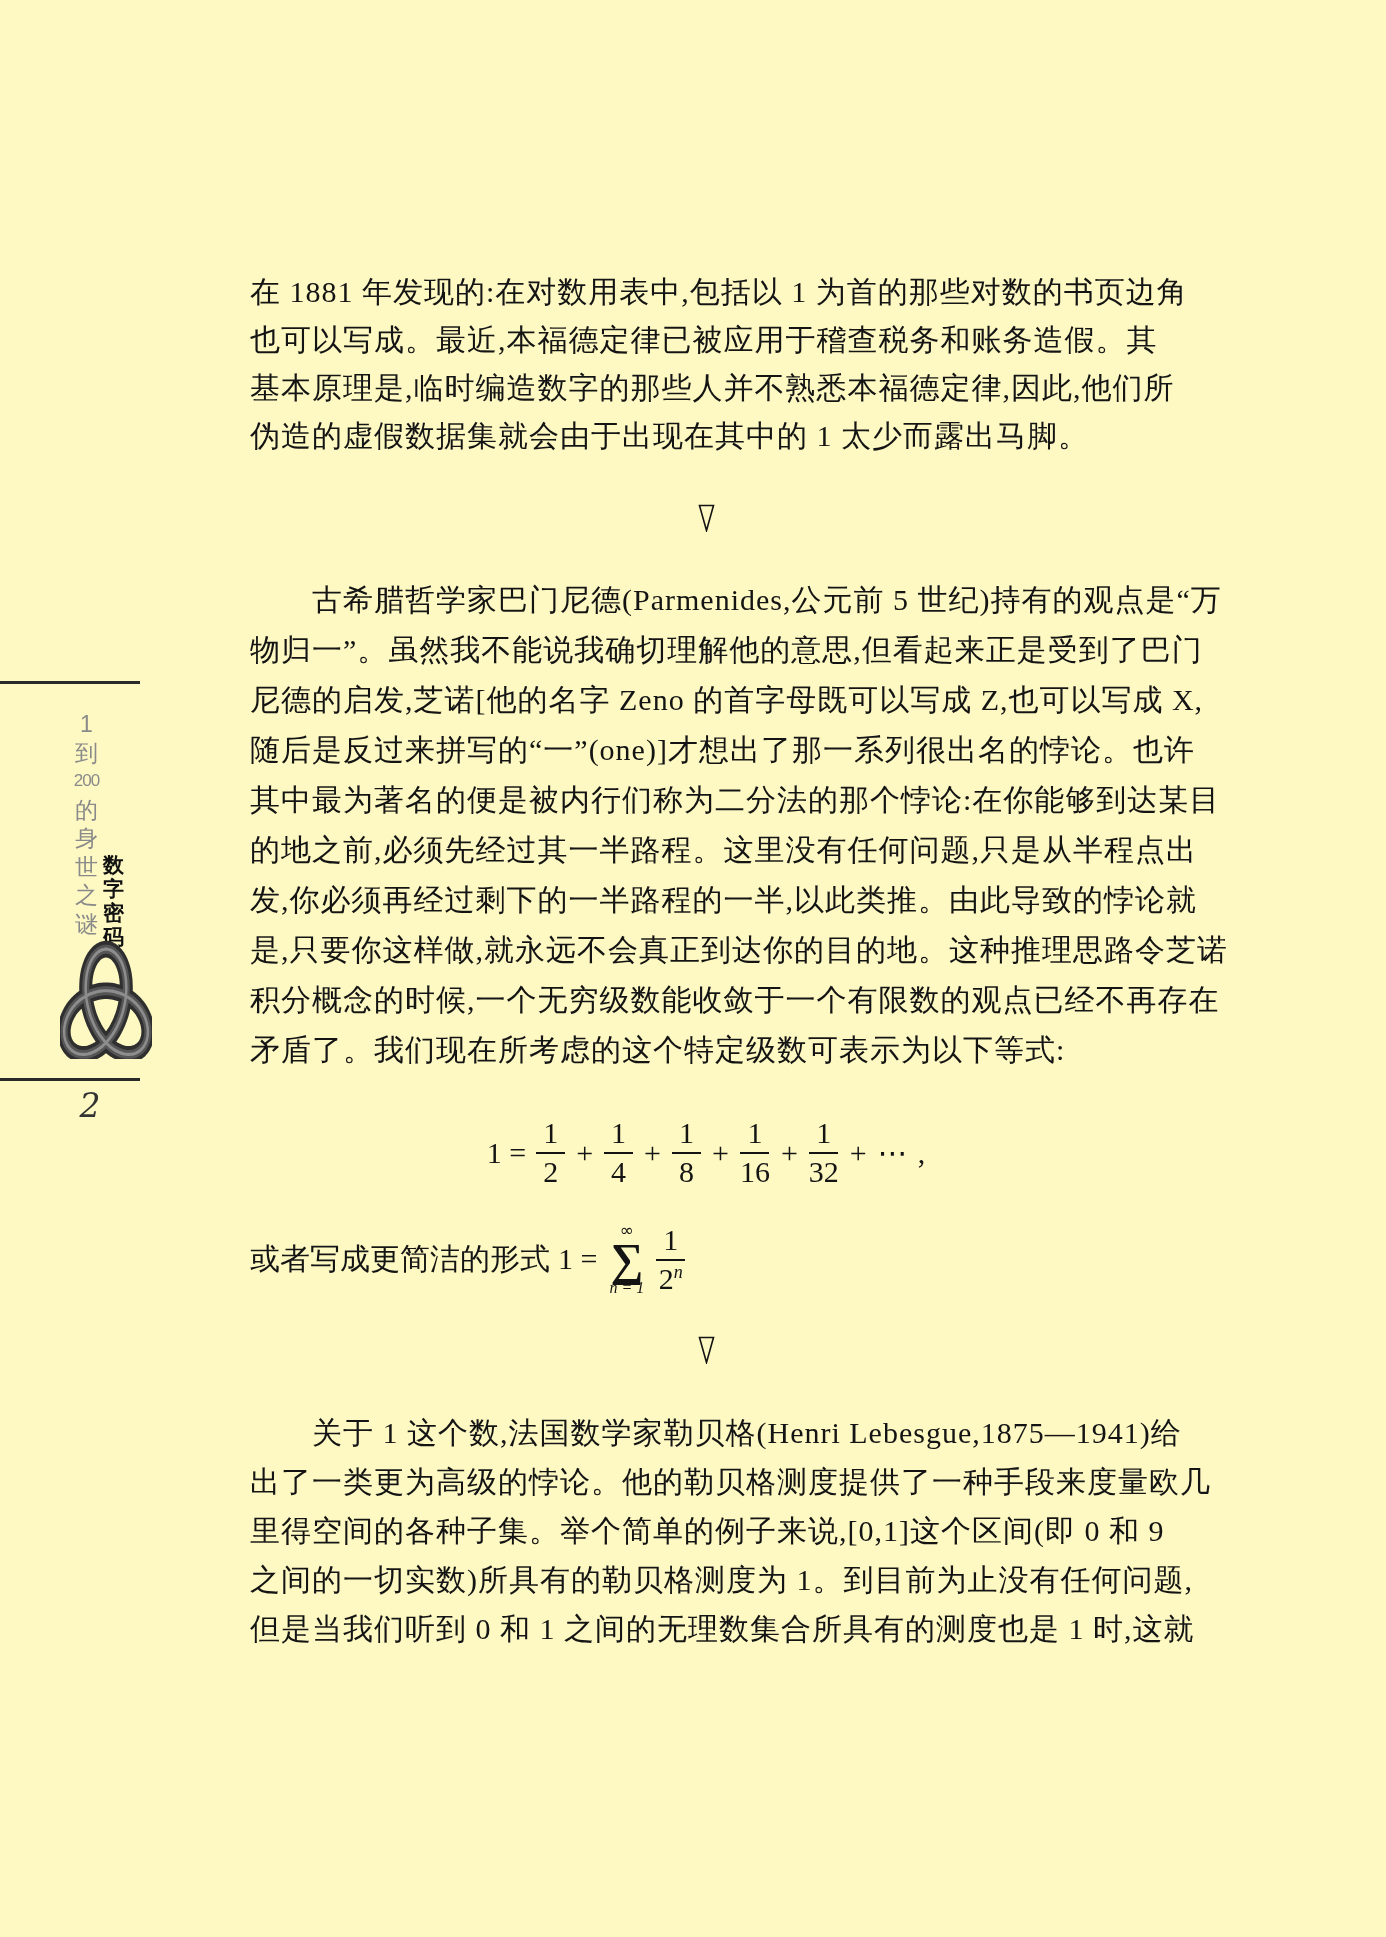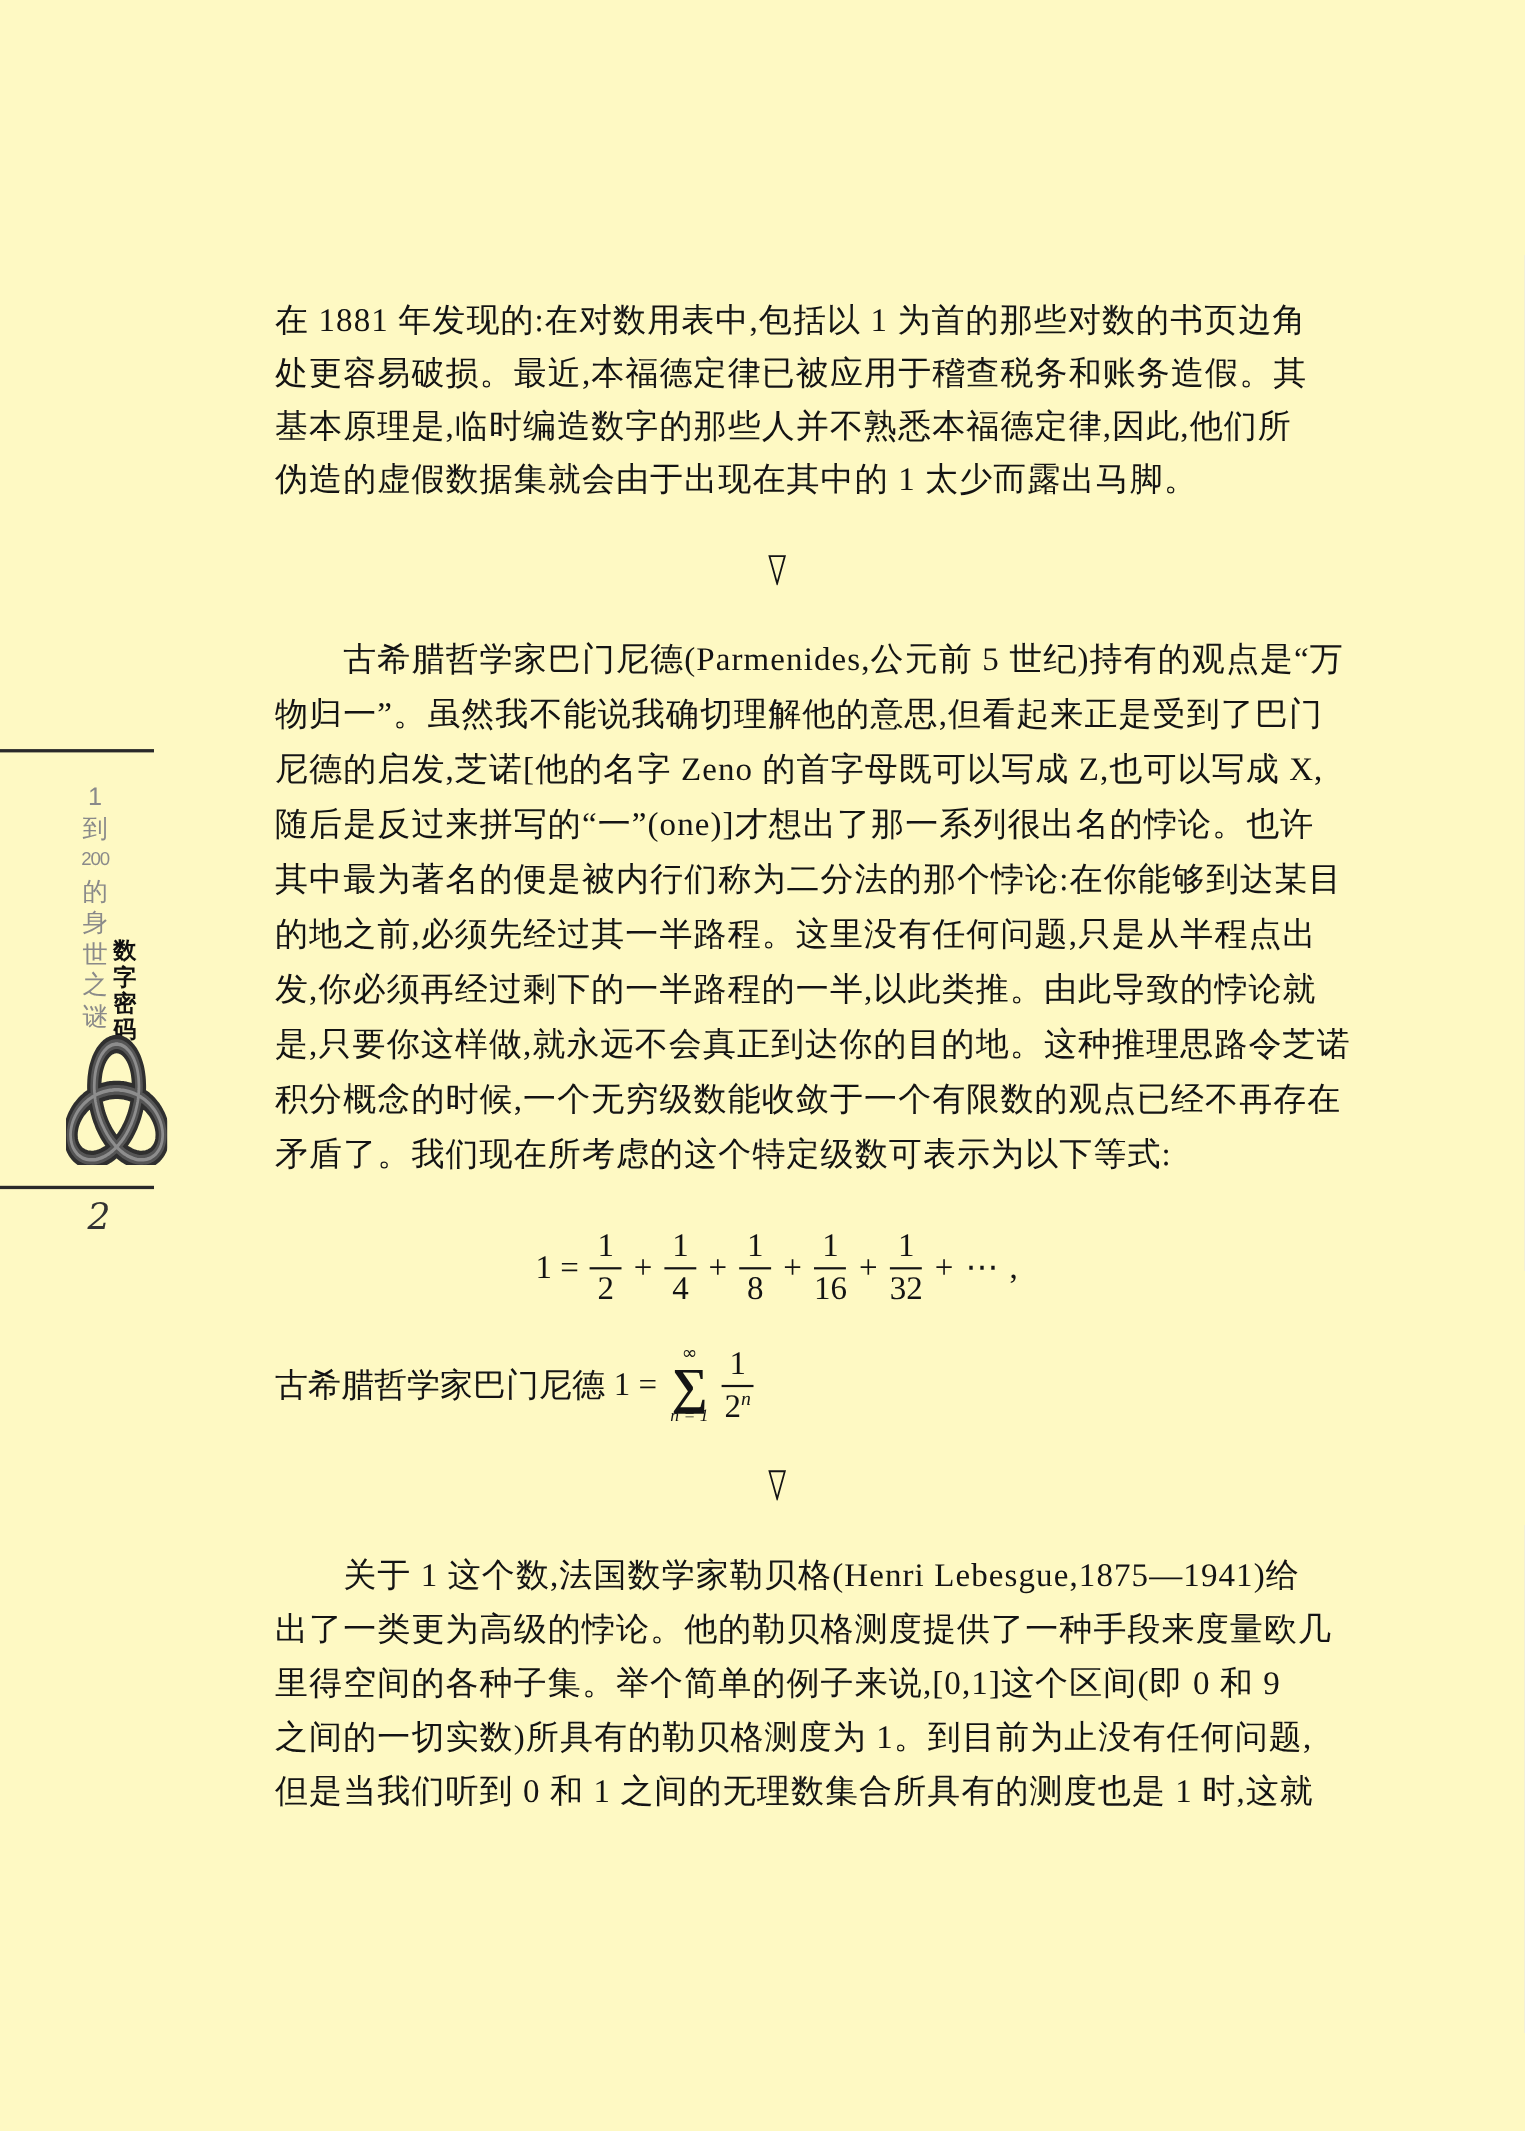--- a/index.html
+++ b/index.html
@@ -66,21 +66,21 @@
     font-family:"DejaVu Serif","Liberation Serif",serif;
   }
 </style>
 </head>
 <body>
 
 <div id="page">
 
   <div class="para" id="p1" style="top:268px;">
     <div class="bodyline">在 1881 年发现的:在对数用表中,包括以 1 为首的那些对数的书页边角</div>
-    <div class="bodyline">处更容易破损。最近,本福德定律已被应用于稽查税务和账务造假。其</div>
+    <div class="bodyline">也可以写成。最近,本福德定律已被应用于稽查税务和账务造假。其</div>
     <div class="bodyline">基本原理是,临时编造数字的那些人并不熟悉本福德定律,因此,他们所</div>
     <div class="bodyline">伪造的虚假数据集就会由于出现在其中的 1 太少而露出马脚。</div>
   </div>
 
   <div class="divider" style="top:504px;">
     <svg width="17" height="28" viewBox="0 0 17 28">
       <polygon points="1.5,1.5 15.5,1.5 8.5,26.5" fill="none" stroke="#141414" stroke-width="1.6"></polygon>
     </svg>
   </div>
 
@@ -125,21 +125,21 @@
         <span class="den">32</span>
       </span>
       <span class="f-op">+</span>
       <span class="ellipsis">⋯</span>
       <span>,</span>
     </span>
   </div>
 
   <div class="formula" id="formula2">
     <span class="f-row">
-      <span>古希腊哲学家巴门尼德</span>
+      <span>或者写成更简洁的形式</span>
       <span>1 =</span>
       <span class="sum">
         <span class="upper">∞</span>
         <span class="sigma">∑</span>
         <span class="lower">n = 1</span>
       </span>
       <span class="frac">
         <span class="num">1</span>
         <span class="den"><span>2</span><span class="sup-n">n</span></span>
       </span>

